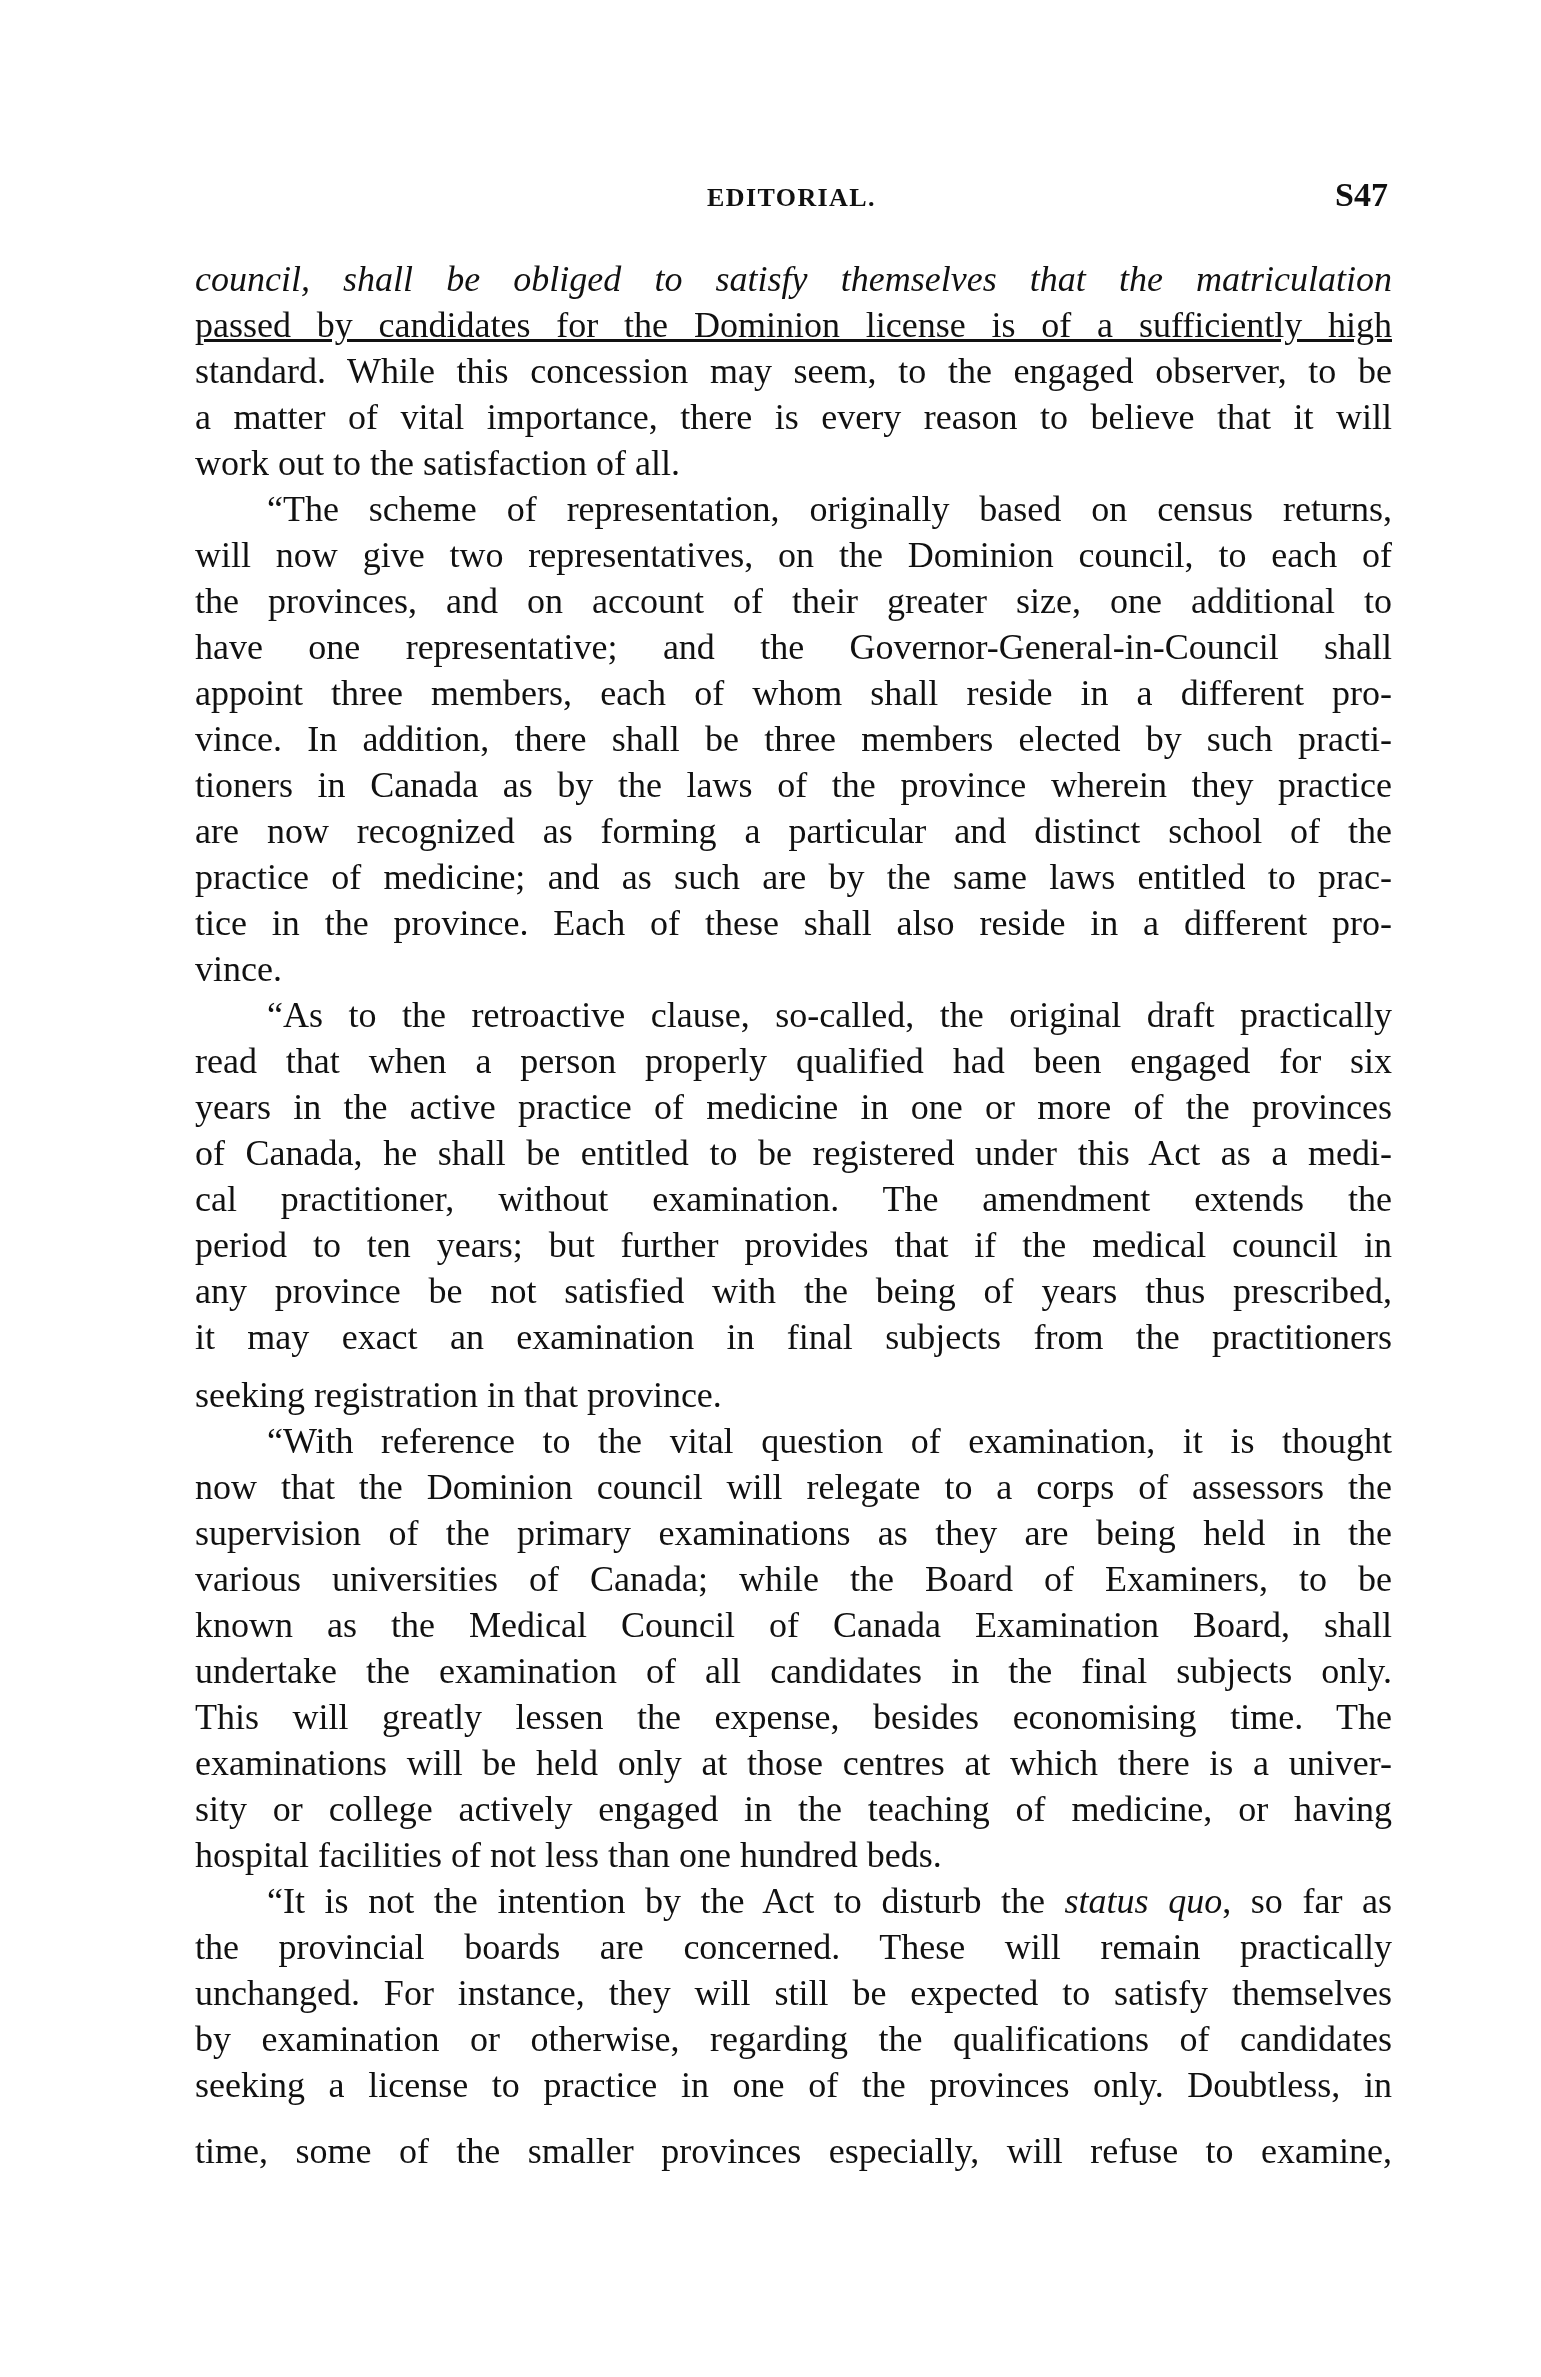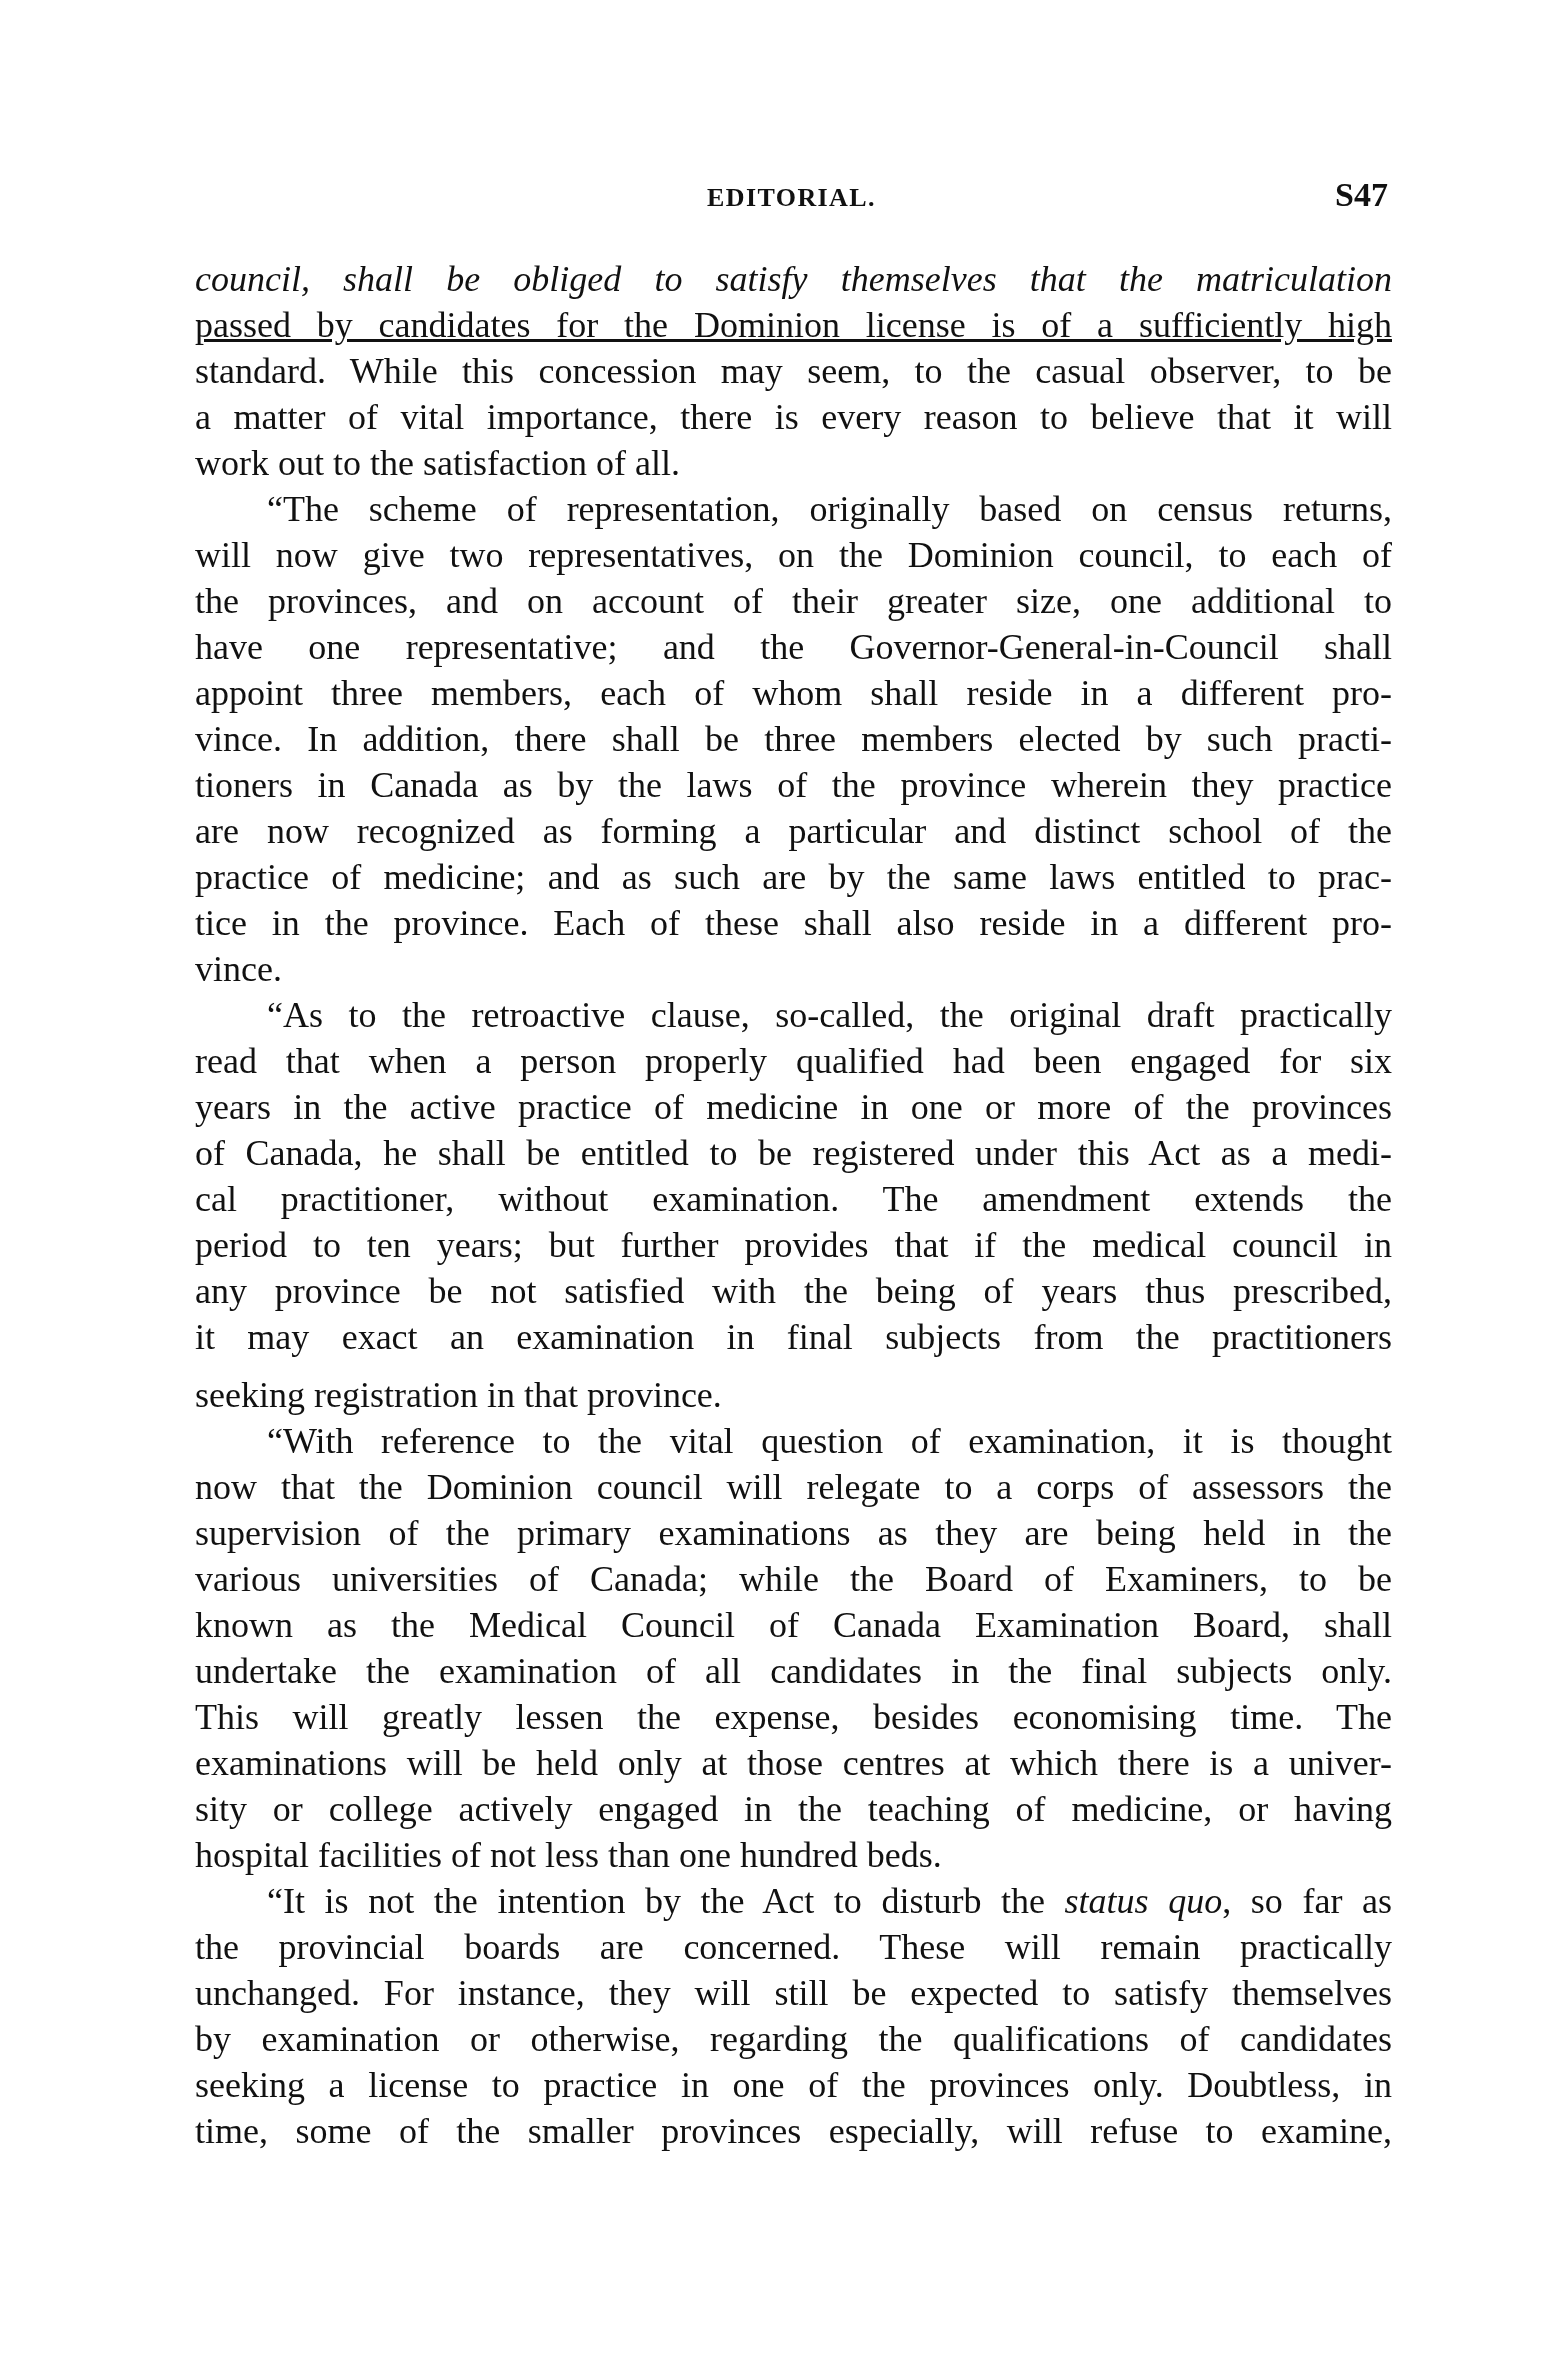--- a/index.html
+++ b/index.html
@@ -43,21 +43,21 @@
   <div class="running-head">
     <div class="head-title">EDITORIAL.</div>
     <div class="head-page">S47</div>
   </div>
 
   <div class="body-text">
 
     <div>
       <span class="line" style="white-space: normal; overflow: hidden; font-style: italic;">council, shall be obliged to satisfy themselves that the matriculation</span>
       <span class="line" style="white-space: normal; overflow: hidden; text-decoration: underline;">passed by candidates for the Dominion license is of a sufficiently high</span>
-      <span class="line" style="white-space: normal; overflow: hidden;">standard.  While this concession may seem, to the casual observer, to be</span>
+      <span class="line" style="white-space: normal; overflow: hidden;">standard.  While this concession may seem, to the engaged observer, to be</span>
       <span class="line" style="white-space: normal; overflow: hidden;">a matter of vital importance, there is every reason to believe that it will</span>
       <span class="line last" style="white-space: normal; overflow: hidden;">work out to the satisfaction of all.</span>
     </div>
 
     <div>
       <span class="line indent" style="white-space: normal; overflow: hidden;">“The scheme of representation, originally based on census returns,</span>
       <span class="line" style="white-space: normal; overflow: hidden;">will now give two representatives, on the Dominion council, to each of</span>
       <span class="line" style="white-space: normal; overflow: hidden;">the provinces, and on account of their greater size, one additional to</span>
       <span class="line" style="white-space: normal; overflow: hidden;">have one representative; and the Governor-General-in-Council shall</span>
       <span class="line" style="white-space: normal; overflow: hidden;">appoint three members, each of whom shall reside in a different pro-</span>
@@ -93,18 +93,18 @@
       <span class="line" style="white-space: normal; overflow: hidden;">sity or college actively engaged in the teaching of medicine, or having</span>
       <span class="line last" style="white-space: normal; overflow: hidden;">hospital facilities of not less than one hundred beds.</span>
     </div>
 
     <div>
       <span class="line indent" style="white-space: normal; overflow: hidden;"><span>“It is not the intention by the Act to disturb the </span><span class="it">status quo</span><span>, so far as</span></span>
       <span class="line" style="white-space: normal; overflow: hidden;">the provincial boards are concerned.  These will remain practically</span>
       <span class="line" style="white-space: normal; overflow: hidden;">unchanged.  For instance, they will still be expected to satisfy themselves</span>
       <span class="line" style="white-space: normal; overflow: hidden;">by examination or otherwise, regarding the qualifications of candidates</span>
       <span class="line" style="white-space: normal; overflow: hidden;">seeking a license to practice in one of the provinces only.  Doubtless, in</span>
-      <span class="line" style="white-space: normal; overflow: hidden;">time, some of the smaller provinces especially, will refuse to examine,</span>
+      <span class="line" style="white-space: normal; overflow: hidden; margin-top: 20px;">time, some of the smaller provinces especially, will refuse to examine,</span>
     </div>
 
   </div>
 </div>
 
 
 </body></html>

